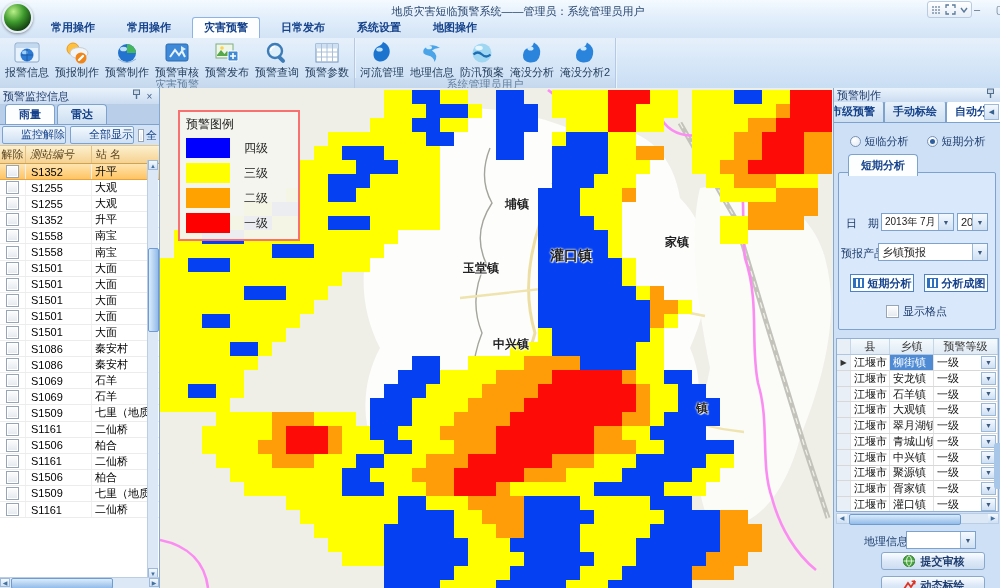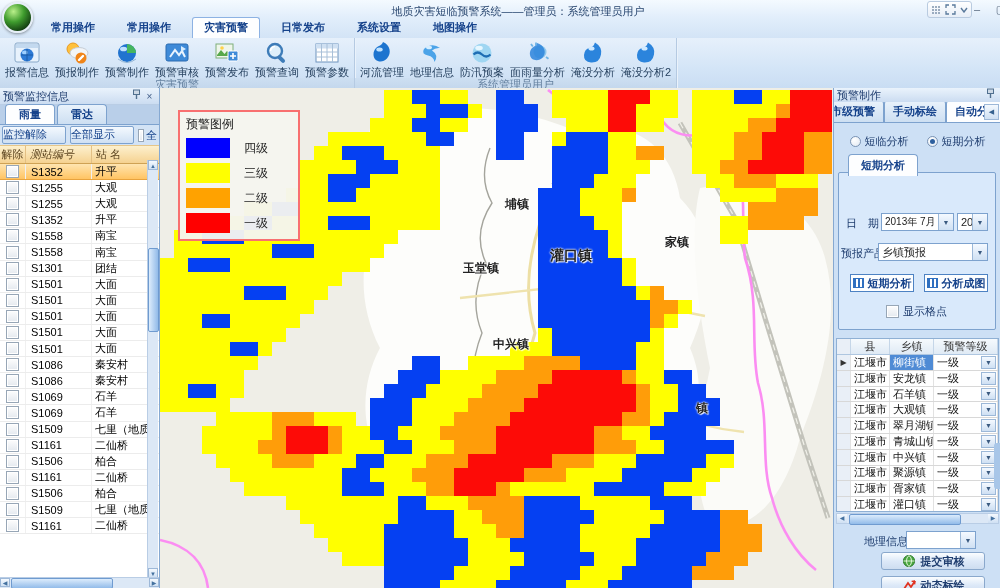--- a/index.html
+++ b/index.html
@@ -40,21 +40,21 @@
   
   .lpanel{position:absolute;left:0;top:0;width:160px;height:500px;background:#d7e7f8;border-right:1px solid #86a9d2;box-sizing:border-box;}
   .lp-header{height:16px;background:linear-gradient(#eaf3fc,#cbdcf1);color:#1e3c6e;display:flex;align-items:center;padding:0 3px;border-bottom:1px solid #b9cde5;}
   .lp-title{flex:1;}
   .hicon{width:13px;text-align:center;color:#44608a;font-size:10px;line-height:13px;}
   .lp-tabs{height:19px;background:#b9cfe9;display:flex;align-items:flex-end;padding-left:5px;gap:2px;border-bottom:1px solid #7da2ce;}
   .lp-tab{padding:2px 13px;font-weight:bold;color:#15428b;background:linear-gradient(#e9f2fb,#cddff2);
     border:1px solid #7da2ce;border-bottom:none;border-radius:4px 4px 0 0;}
   .lp-tab.active{background:#fdfeff;}
   .lp-btnrow{height:20px;display:flex;align-items:center;gap:4px;padding:0 2px;background:#d3e3f5;}
-  .lp-btn{flex:0 0 62px;height:16px;line-height:15px;text-align:left;color:#15428b;
+  .lp-btn{flex:0 0 62px;height:16px;line-height:15px;text-align:right;color:#15428b;
     background:linear-gradient(#f4f9fe,#cfe0f3);border:1px solid #7da2ce;border-radius:2px;}
   .lp-check{display:flex;align-items:center;gap:2px;overflow:hidden;white-space:nowrap;color:#15428b;}
   .lgrid-header{display:flex;height:17px;background:linear-gradient(#fdf0cd,#f5d291);
     border-top:1px solid #e6c689;border-bottom:1px solid #cfa254;color:#5d4520;align-items:center;}
   .lgh{border-right:1px solid #e3c084;height:100%;display:flex;align-items:center;padding-left:4px;box-sizing:border-box;}
   .lgh.c1{width:26px;justify-content:center;padding-left:0;}
   .lgh.c2{width:66px;font-style:italic;}
   .lgh.c3{width:58px;border-right:none;}
   .lrows{height:418px;overflow:hidden;background:#fff;}
   .lrow{display:flex;height:16.1px;box-sizing:border-box;border-bottom:1px solid #ececec;align-items:center;background:#fff;}
@@ -266,28 +266,20 @@
           <div class="rbtn">
             <div class="ric"><svg viewBox="0 0 26 26" width="26" height="26">
                 <circle cx="13" cy="13" r="9.5" fill="#9fd6f2"></circle>
                 <path d="M4.5,14.5 q4.2,-4 8.5,0 q4.2,4 8.5,0" stroke="#1e6eb4" stroke-width="2.2" fill="none"></path>
                 <ellipse cx="10" cy="8" rx="3.8" ry="2.2" fill="#e6f7ff"></ellipse>
               </svg></div>
             <div class="rlabel">防汛预案</div>
           </div>
           <div class="rbtn">
             <div class="ric"><svg viewBox="0 0 26 26" width="26" height="26">
-                <circle cx="15" cy="12" r="6.5" fill="#8cc6ec"></circle>
-                <path d="M12,3 C19,5 22,12 18,17 C14,22 6,21 5,15 C4.2,10 7.5,7 10,6 z" fill="#2b84dc" opacity="0.85"></path>
-                <path d="M6,4 l1.8,2.6 M11,2.5 v3 M21,17 l2.5,1.8" stroke="#6fb4e6" stroke-width="1.8"></path>
-              </svg></div>
-            <div class="rlabel">面雨量分析</div>
-          </div>
-          <div class="rbtn">
-            <div class="ric"><svg viewBox="0 0 26 26" width="26" height="26">
                 <path d="M15,2.5 q7.5,4.5 6,12 q-1.5,8.5 -10,8 q-7.5,-0.5 -7,-7.5 q0.5,-6 5.5,-7 q4,-0.8 5.5,-5.5 z" fill="#2b84dc"></path>
                 <ellipse cx="11.5" cy="8.5" rx="3" ry="2" fill="#cfe9ff"></ellipse>
               </svg></div>
             <div class="rlabel">淹没分析</div>
           </div>
           <div class="rbtn">
             <div class="ric"><svg viewBox="0 0 26 26" width="26" height="26">
                 <path d="M15,2.5 q7.5,4.5 6,12 q-1.5,8.5 -10,8 q-7.5,-0.5 -7,-7.5 q0.5,-6 5.5,-7 q4,-0.8 5.5,-5.5 z" fill="#2b84dc"></path>
                 <ellipse cx="11.5" cy="8.5" rx="3" ry="2" fill="#cfe9ff"></ellipse>
               </svg></div>
@@ -361,27 +353,20 @@
             </div>
             <div class="lc c2">S1558</div>
             <div class="lc c3">南宝</div>
           </div>
           <div class="lrow">
             <div class="lc c1">
               <div class="cb"></div>
             </div>
             <div class="lc c2">S1558</div>
             <div class="lc c3">南宝</div>
-          </div>
-          <div class="lrow">
-            <div class="lc c1">
-              <div class="cb"></div>
-            </div>
-            <div class="lc c2">S1301</div>
-            <div class="lc c3">团结</div>
           </div>
           <div class="lrow">
             <div class="lc c1">
               <div class="cb"></div>
             </div>
             <div class="lc c2">S1501</div>
             <div class="lc c3">大面</div>
           </div>
           <div class="lrow">
             <div class="lc c1">

